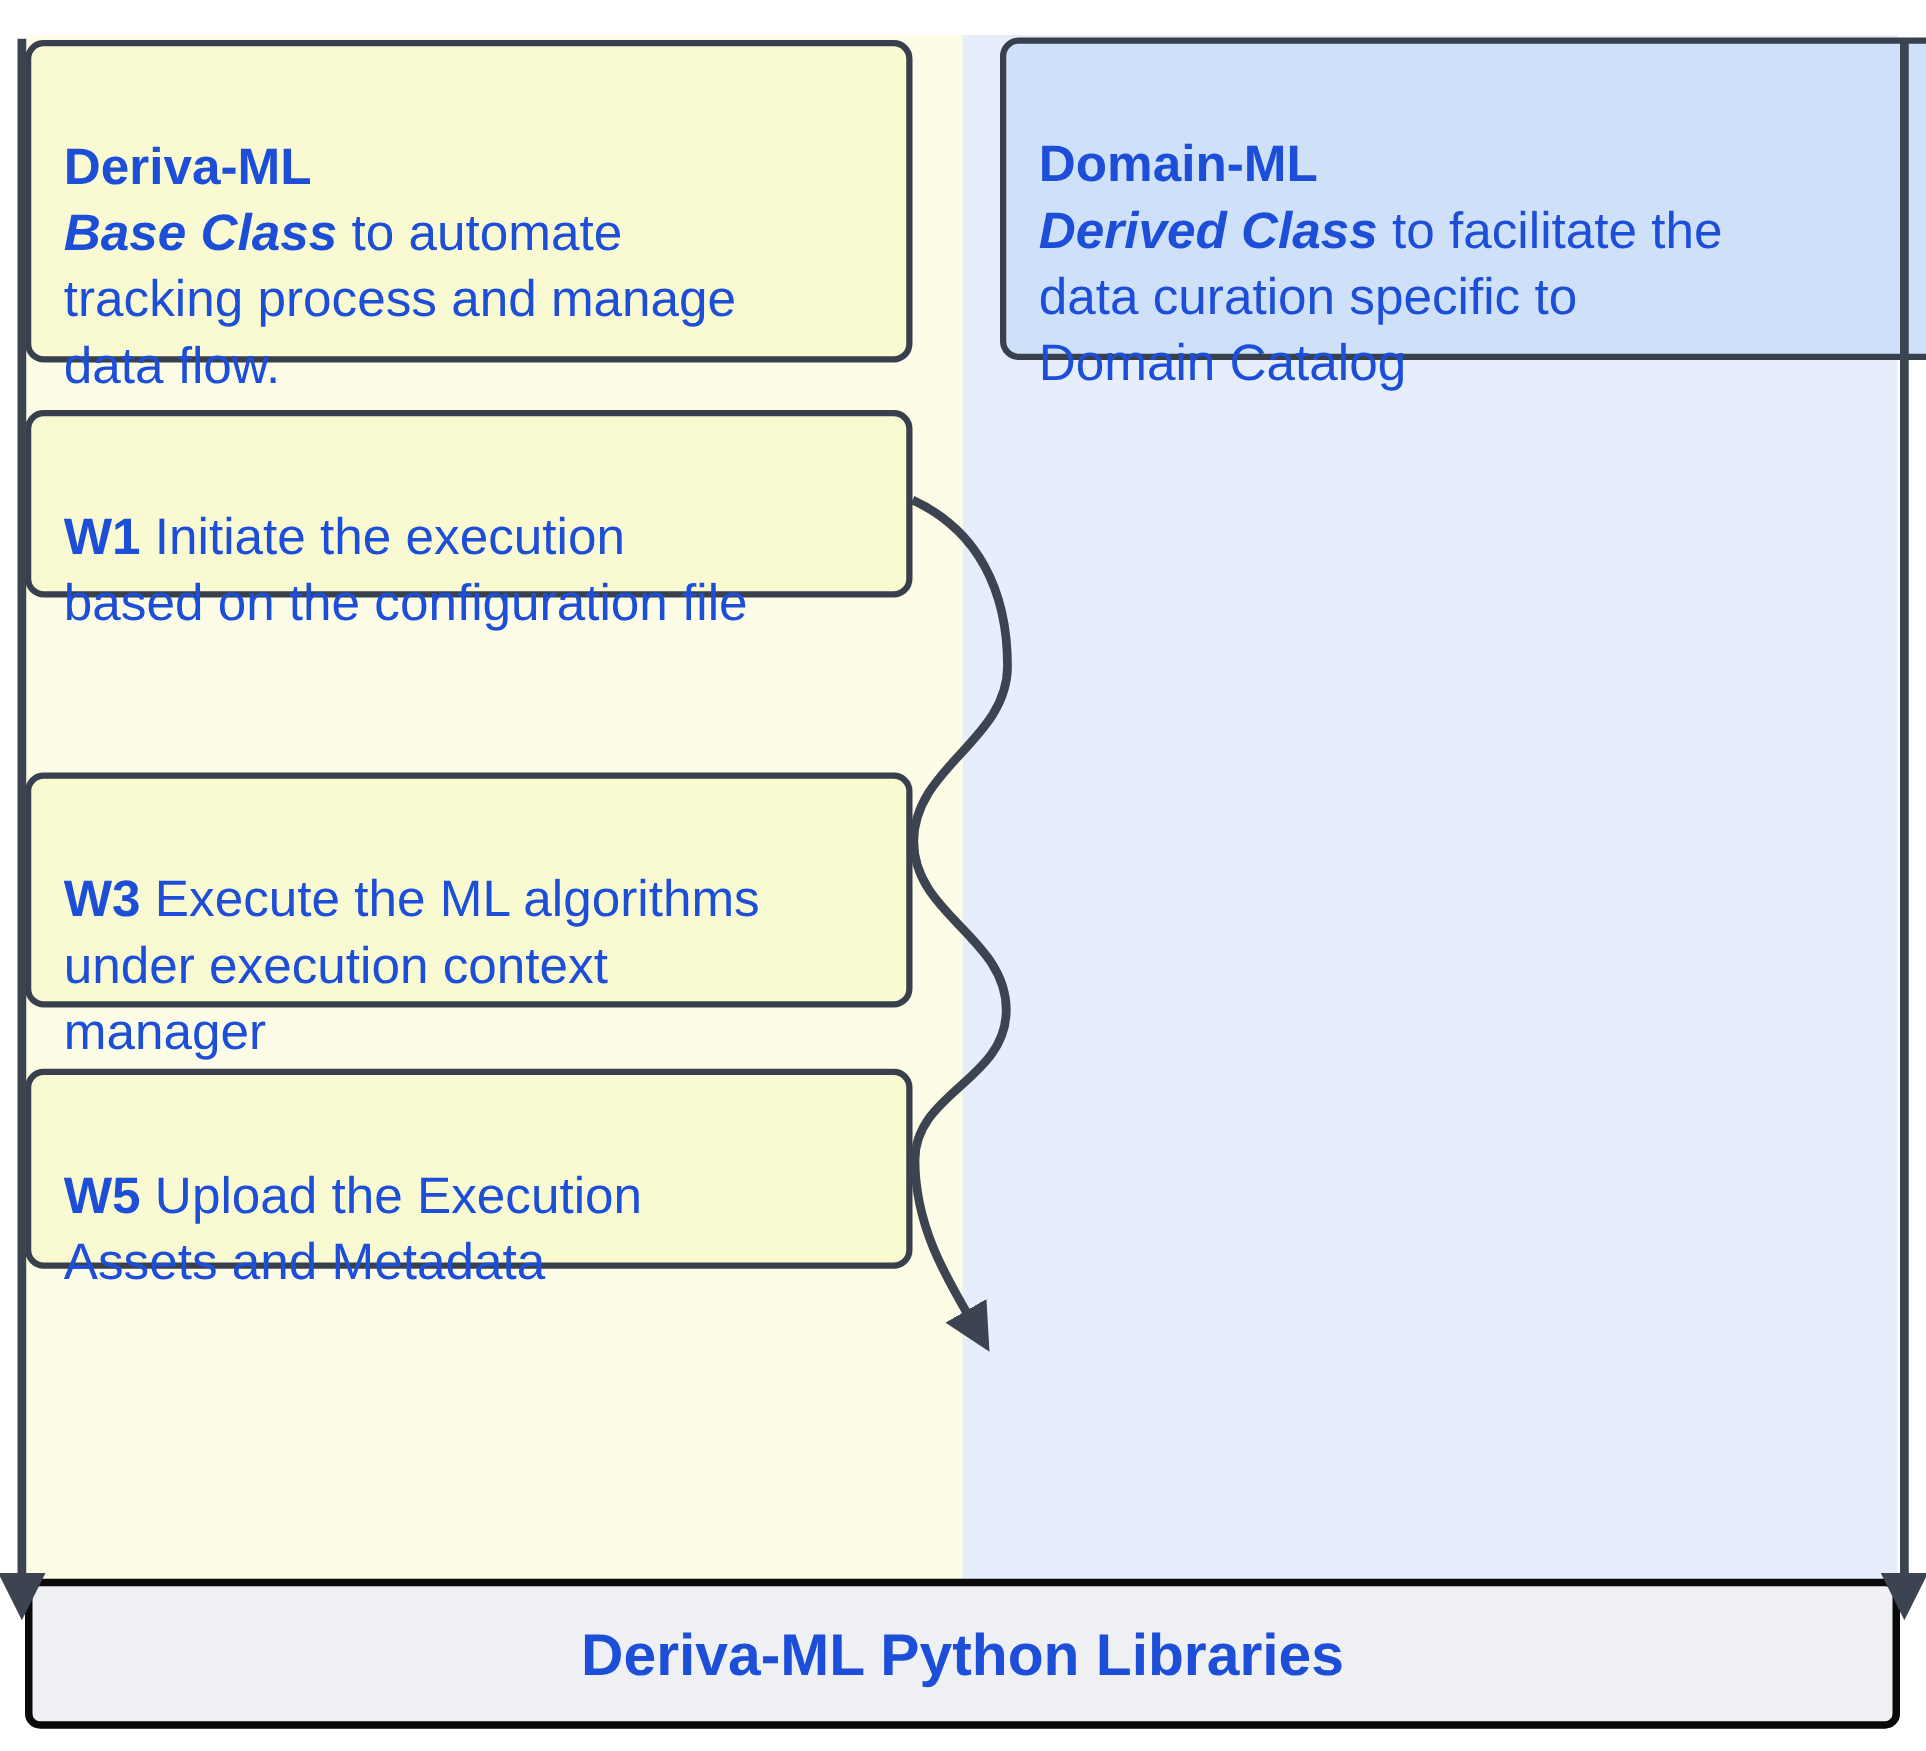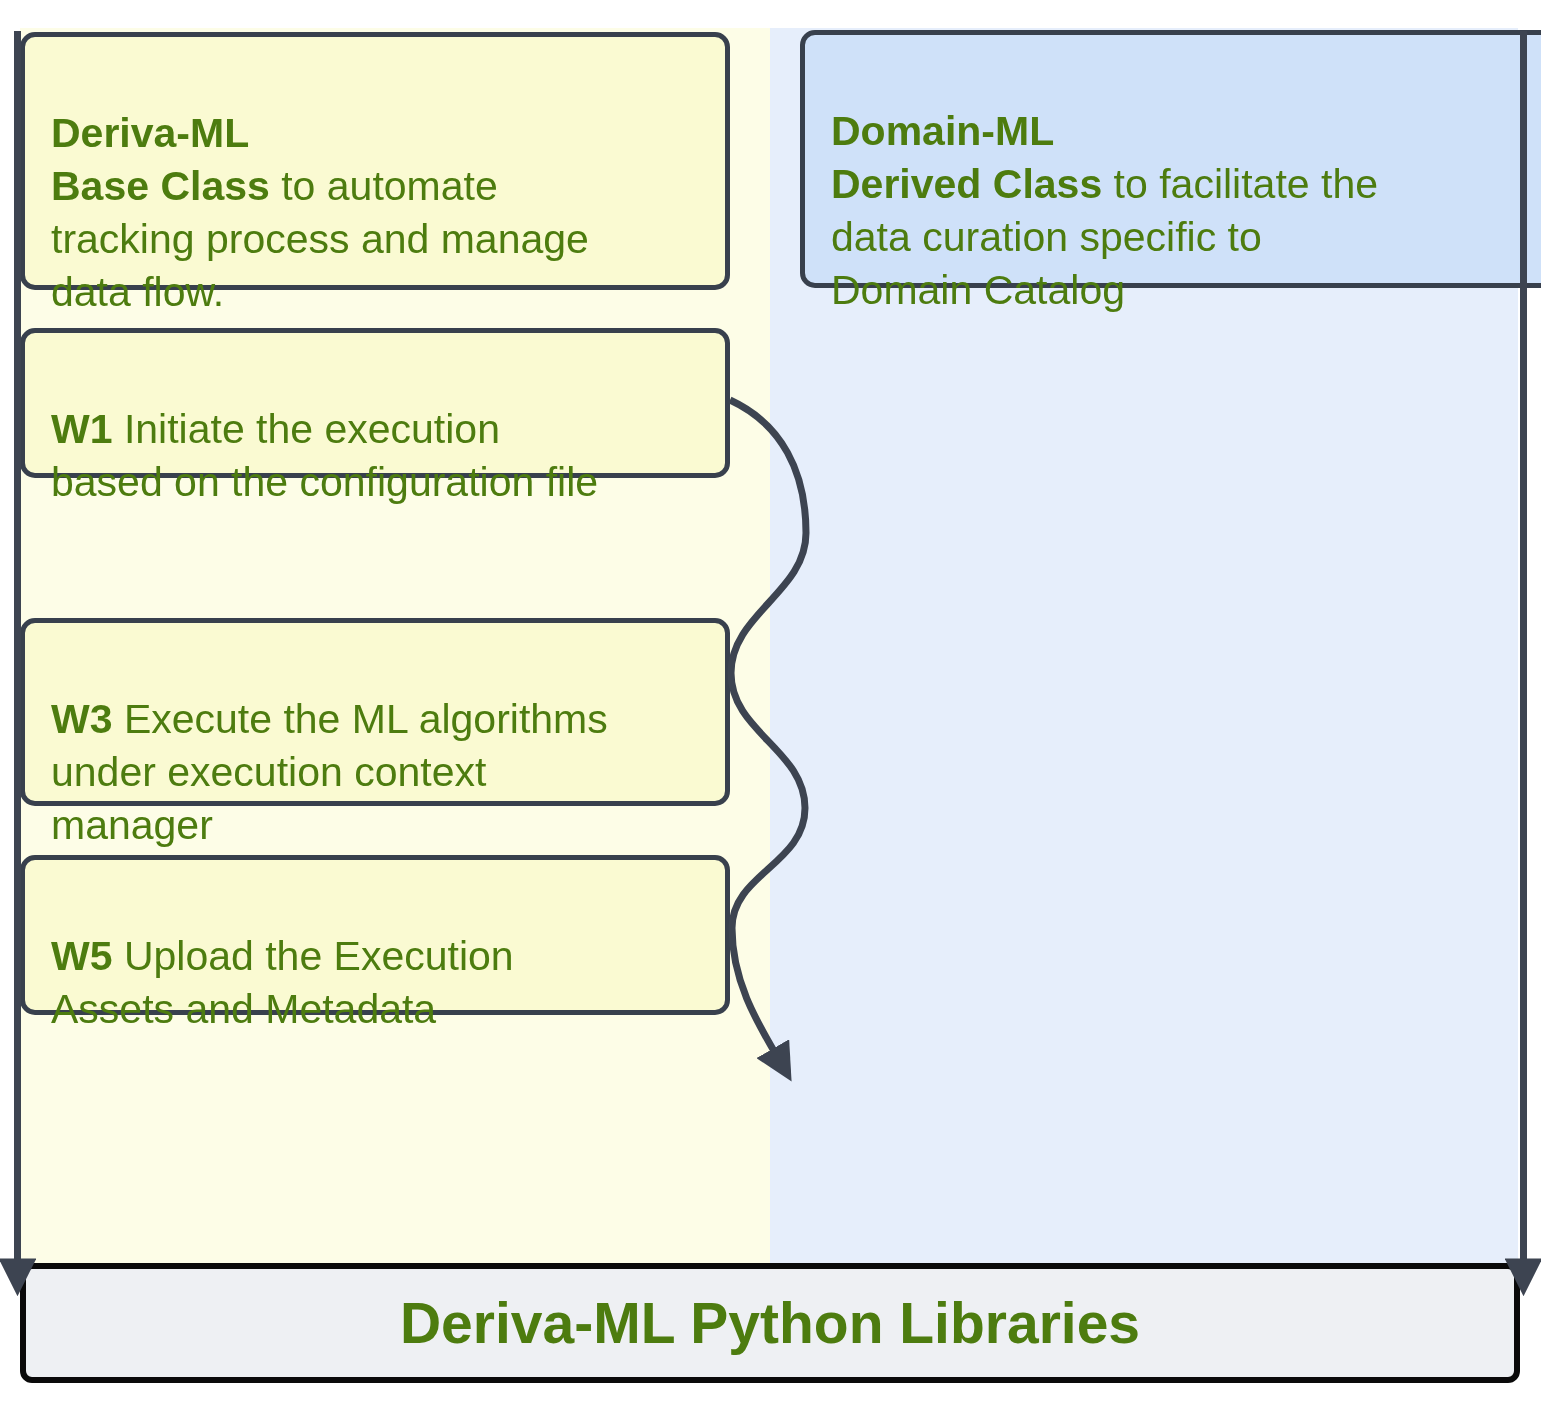--- a/index.html
+++ b/index.html
@@ -1,42 +1,42 @@
 <!DOCTYPE html>
 <html><head>
 <meta charset="utf-8">
 <style>
   html, body { margin: 0; padding: 0; background: #ffffff; }
   #canvas {
     position: relative;
     width: 1541px; height: 1401px;
     background: #ffffff;
     font-family: "Liberation Sans", sans-serif;
-    color: #4d7c0f;
+    color: #1d4ed8;
     overflow: hidden;
   }
   .panel { position: absolute; top: 28px; height: 1240px; }
   .panel-yellow { left: 20px;  width: 750px; background: #FDFDE7; }
   .panel-blue   { left: 770px; width: 748px; background: #E6EEFB; }
 
   .box {
     position: absolute;
     box-sizing: border-box;
     border: 5px solid #38404D;
     border-radius: 15px;
     padding: 17px 26px;
     font-size: 41px;
     line-height: 53px;
     white-space: pre-line;
   }
   .box-yellow { background: #FAFAD2; left: 20px;  width: 710px; }
   .box-blue   { background: #CFE1F9; left: 800px; width: 768px; }
 
   .b  { font-weight: bold; text-align: right; }
-  .bi { font-weight: bold; }
+  .bi { font-weight: bold; font-style: italic; }
   .i  { font-style: italic; }
   .title-line { display: block; font-weight: bold; }
 
   #box-deriva { top: 32px;  height: 258px; }
   #box-w1     { top: 328px; height: 150px; }
   #box-w3     { top: 618px; height: 188px; }
   #box-w5     { top: 855px; height: 160px; }
 
   #box-domain { top: 30px;  height: 258px; }
   #box-w2     { top: 442px; height: 188px; }
@@ -45,21 +45,21 @@
 
   #footer-bar {
     position: absolute;
     left: 20px; top: 1263px;
     width: 1500px; height: 120px;
     box-sizing: border-box;
     background: #EEF0F3;
     border: 6px solid #0A0A0A;
     border-radius: 12px;
     display: flex; align-items: center; justify-content: center;
-    font-size: 57px; font-weight: bold;
+    font-size: 47px; font-weight: bold;
     white-space: nowrap;
   }
 
   #overlay {
     position: absolute; left: 0; top: 0;
     width: 1541px; height: 1401px;
     pointer-events: none;
   }
 </style>
 </head>

